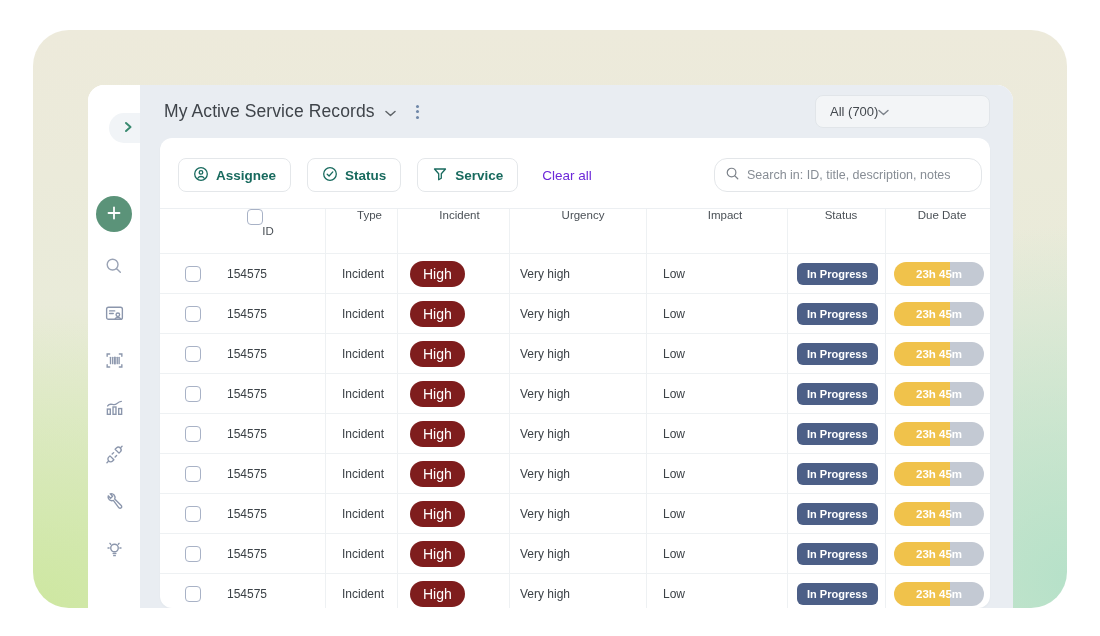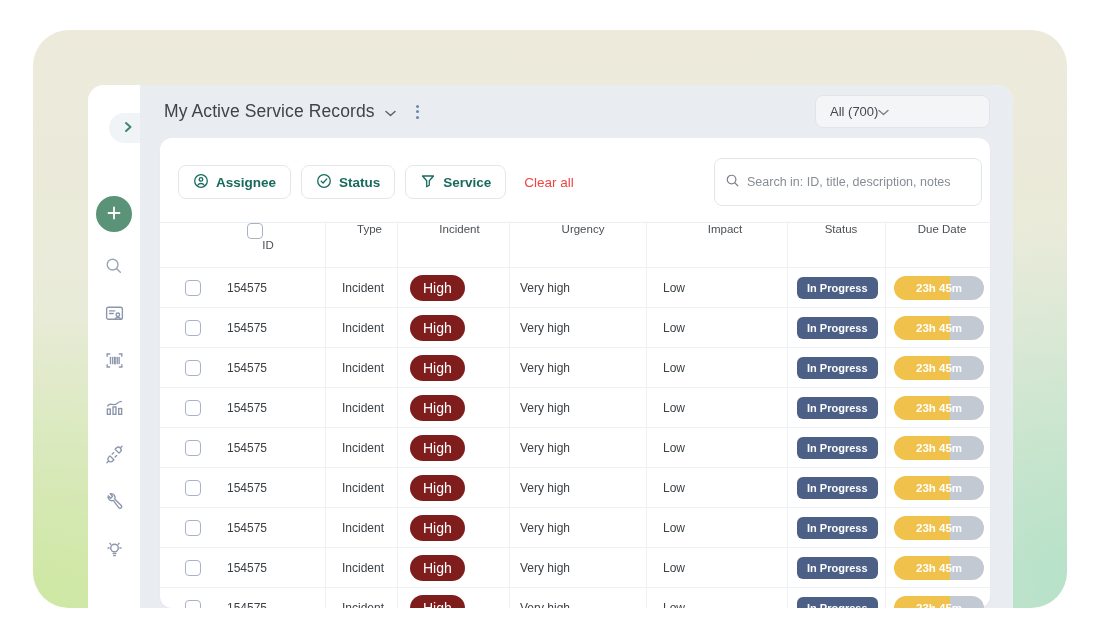--- a/index.html
+++ b/index.html
@@ -45,25 +45,25 @@
     border: 1px solid #e1e5e9; border-radius: 8px; display: flex; align-items: center;
     padding: 0 12px 0 14px; font-size: 13px; color: #43484e; cursor: pointer; }
   .records-dd svg { margin-left: auto; }
 
   
   .card { margin: 0 23px 0 20px; background: #ffffff; border-radius: 12px;
     box-shadow: 0 1px 2px rgba(60,70,80,0.04); height: 470px; display: flex; flex-direction: column; }
 
   .filterbar { display: flex; align-items: center; padding: 20px 8px 16px 18px; }
   .fbtn { height: 34px; border: 1px solid #e4e7ea; background: #fff; border-radius: 8px;
-    display: flex; align-items: center; gap: 7px; padding: 0 14px; margin-right: 10px;
+    display: flex; align-items: center; gap: 7px; padding: 0 14px; margin-right: 16px;
     font-size: 13.5px; font-weight: bold; color: #186a5e; cursor: pointer; font-family: inherit; }
-  .clear-all { margin-left: 8px; font-size: 13.5px; color: #ef4444; cursor: pointer; }
-  .searchbox { margin-left: auto; width: 268px; height: 48px; border: 1px solid #e3e6e9;
-    border-radius: 8px; background: #fff; display: flex; align-items: center; padding: 0 10px; }
+  .clear-all { margin-left: 8px; font-size: 13.5px; color: #6d28d9; cursor: pointer; }
+  .searchbox { margin-left: auto; width: 268px; height: 34px; border: 1px solid #e3e6e9;
+    border-radius: 13px; background: #fff; display: flex; align-items: center; padding: 0 10px; }
   .searchbox input { border: none; outline: none; flex: 1; font-size: 12.5px; color: #43484e;
     font-family: inherit; background: transparent; margin-left: 7px; }
   .searchbox input::placeholder { color: #878d95; }
 
   
   .tbl { display: flex; flex-direction: column; }
   .trow { display: flex; height: 40px; border-top: 1px solid #eef1f3; }
   .thead { height: 45px; border-top: 1px solid #eceff2; }
   .cell { display: flex; align-items: center; border-right: 1px solid #eef1f3;
     font-size: 12px; color: #3b4146; overflow: hidden; flex-shrink: 0; }

